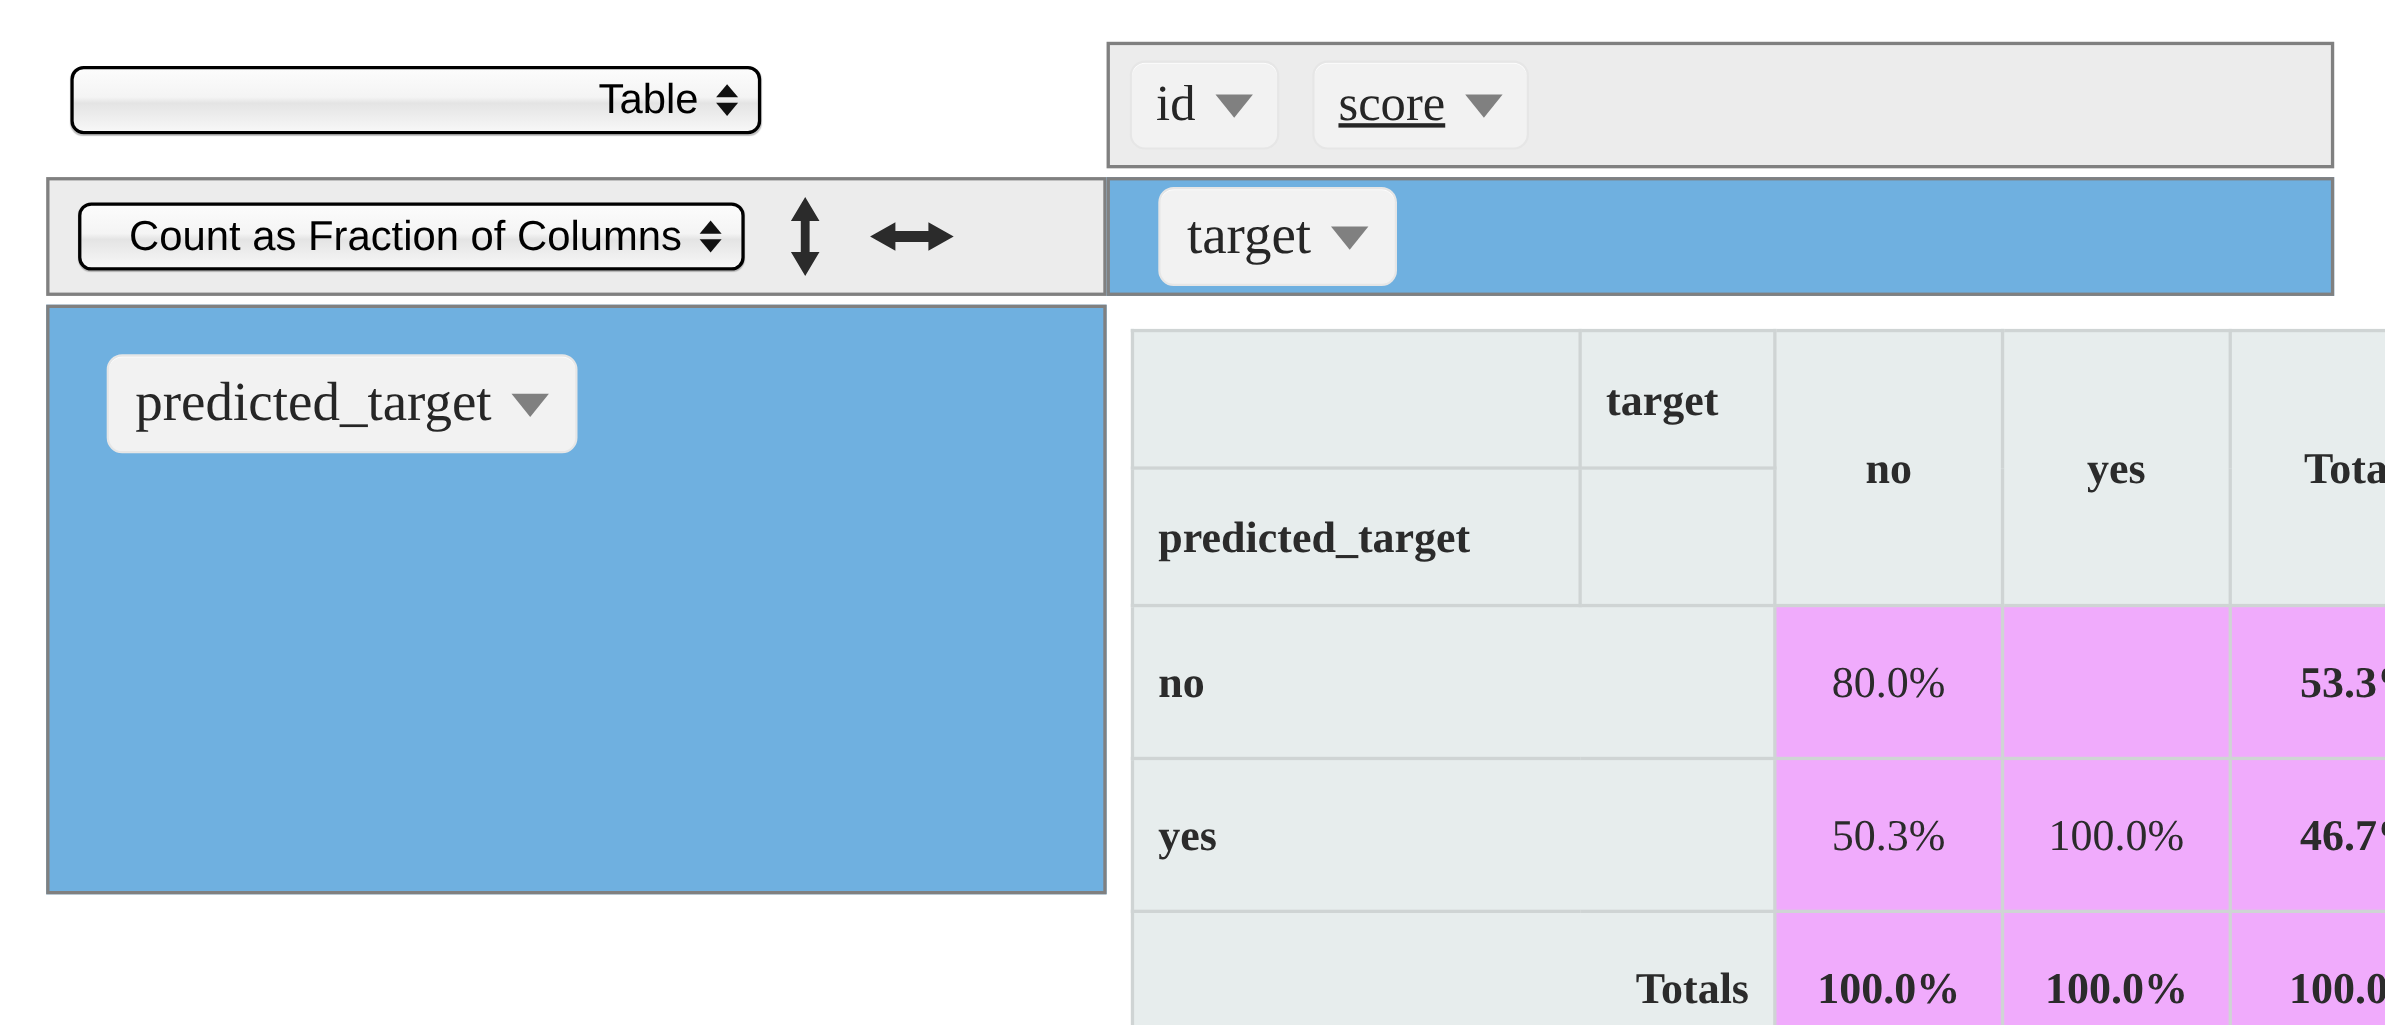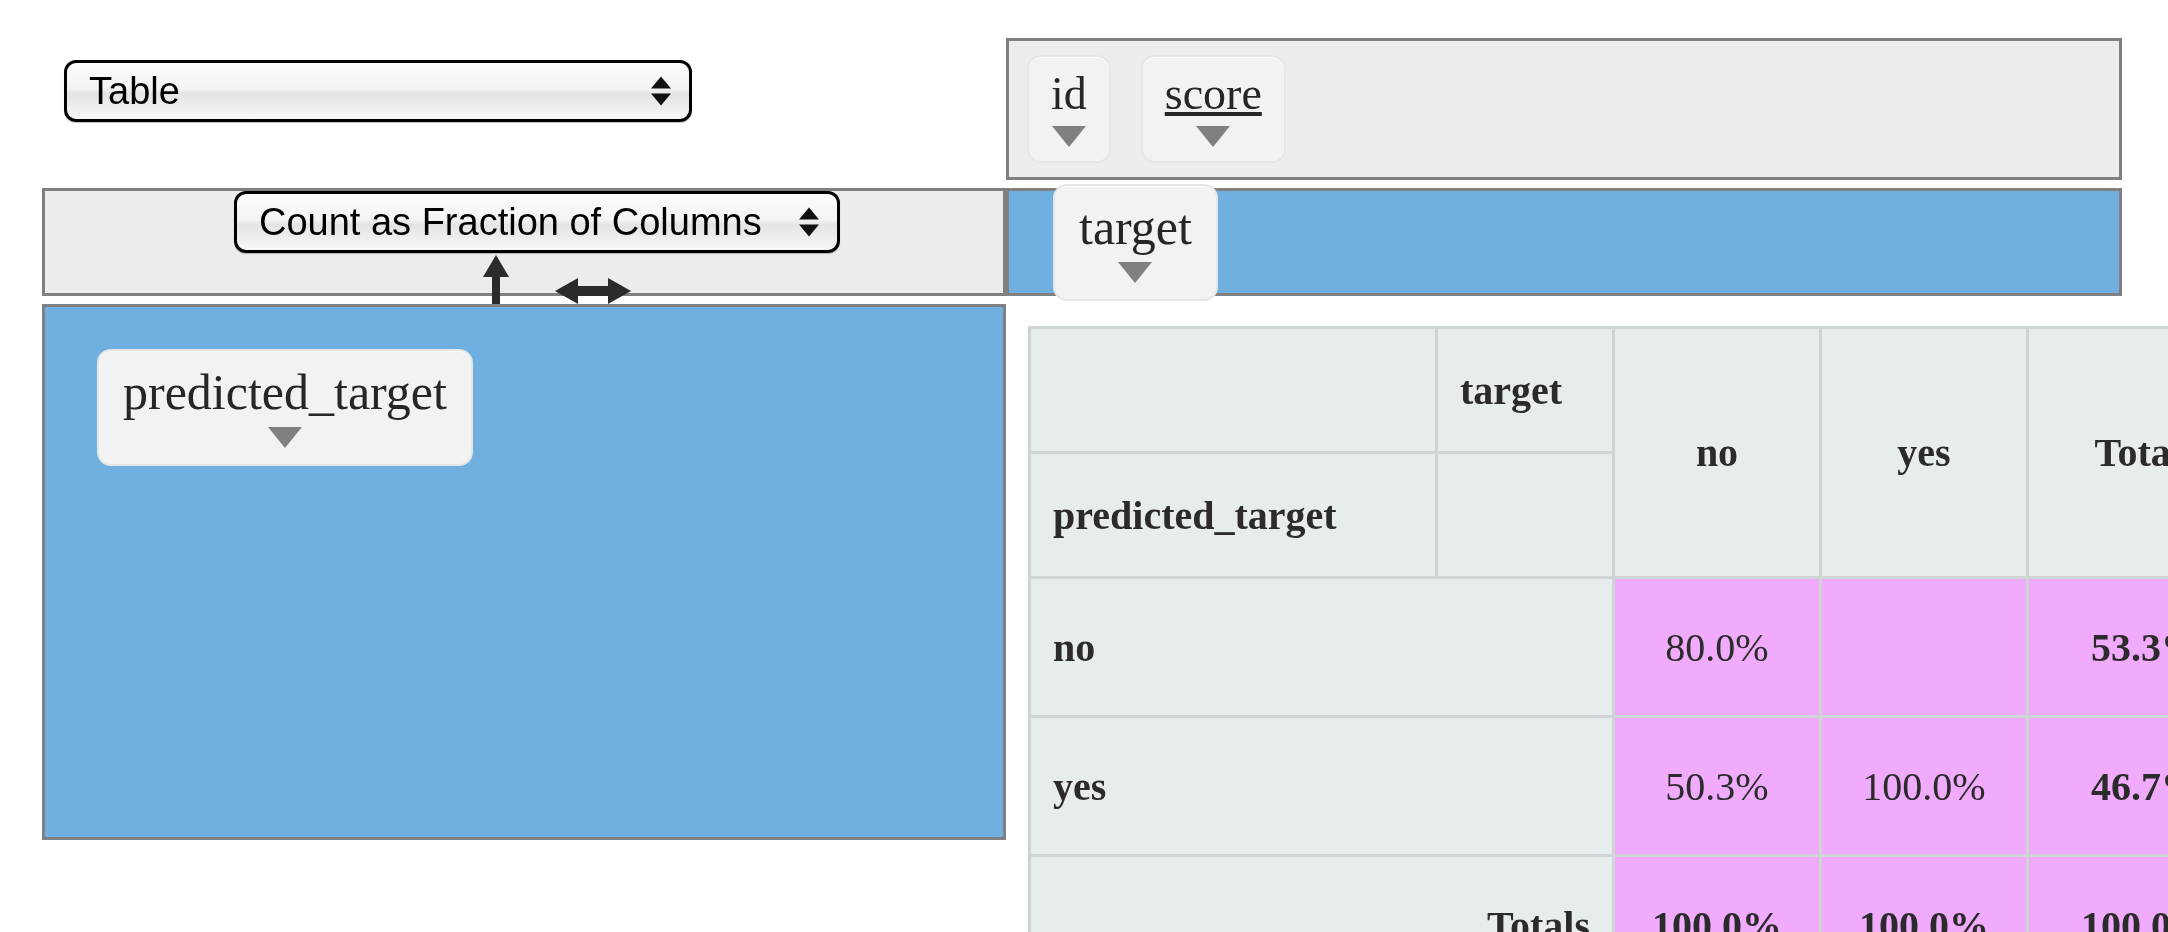--- a/index.html
+++ b/index.html
@@ -24,21 +24,21 @@
     border-spacing: 0;
   }
   .pvt-root > .row { display: flex; align-items: flex-start; }
 
   .cell-renderer   { width: 964px; height: 110px; box-sizing: border-box; }
   .cell-unused     { width: 1116px; min-height: 110px; box-sizing: border-box;
                      border: 3px solid #808080; background: #ececec;
                      padding: 14px 18px; }
   .cell-agg        { width: 964px; height: 108px; box-sizing: border-box;
                      border: 3px solid #808080; background: #ececec;
-                     display: flex; align-items: center; padding-left: 26px; flex-direction: column; }
+                     display: flex; align-items: center; padding-left: 26px; }
   .cell-cols       { width: 1116px; height: 108px; box-sizing: border-box;
                      border: 3px solid #808080; background: #6FB0E0;
                      display: flex; align-items: center; padding-left: 44px; }
   .cell-rows       { width: 964px; height: 536px; box-sizing: border-box;
                      border: 3px solid #808080; background: #6FB0E0;
                      padding: 42px 0 0 52px; }
   .cell-output     { width: 1116px; box-sizing: border-box; padding: 22px 0 0 22px; }
 
   .spacer-v { height: 8px; width: 100%; }
 
@@ -52,20 +52,21 @@
     background: linear-gradient(to bottom, #fcfcfc 0%, #f4f4f4 45%, #e4e4e4 55%, #f7f7f7 100%);
     font-family: "Liberation Sans", sans-serif;
     font-size: 38px;
     color: #000;
     height: 62px;
     line-height: 56px;
     padding: 0 54px 0 22px;
     box-shadow: 0 1px 1px rgba(0,0,0,0.25);
     white-space: nowrap;
     cursor: pointer;
+    text-align: right;
   }
   .native-select .sel-arrows {
     position: absolute;
     right: 18px;
     top: 50%;
     transform: translateY(-50%);
     display: flex;
     flex-direction: column;
     align-items: center;
     line-height: 0;
@@ -83,32 +84,32 @@
   .agg-select      { width: 606px; }
 
   
   .axis-icons { display: flex; align-items: center; gap: 40px; margin-left: 38px; }
   .axis-icons svg { display: block; }
 
   
   .pill {
     display: inline-flex;
     align-items: center;
+    gap: 18px;
     box-sizing: border-box;
     background: #f2f2f2;
     border: 2px solid #e6e6e6;
     border-radius: 14px;
     padding: 10px 22px 14px 22px;
     font-family: "Liberation Serif", "DejaVu Serif", serif;
     font-size: 46px;
     color: #262626;
     white-space: nowrap;
     cursor: pointer;
     box-shadow: 0 1px 0 rgba(255,255,255,0.8) inset;
-    flex-direction: column;
   }
   .pill + .pill { margin-left: 26px; text-decoration: underline; }
   .pill .caret {
     width: 0; height: 0;
     border-left: 17px solid transparent;
     border-right: 17px solid transparent;
     border-top: 21px solid #808080;
     margin-top: 6px;
   }
   .pill.big { font-size: 50px; padding: 12px 24px 16px 24px; }

